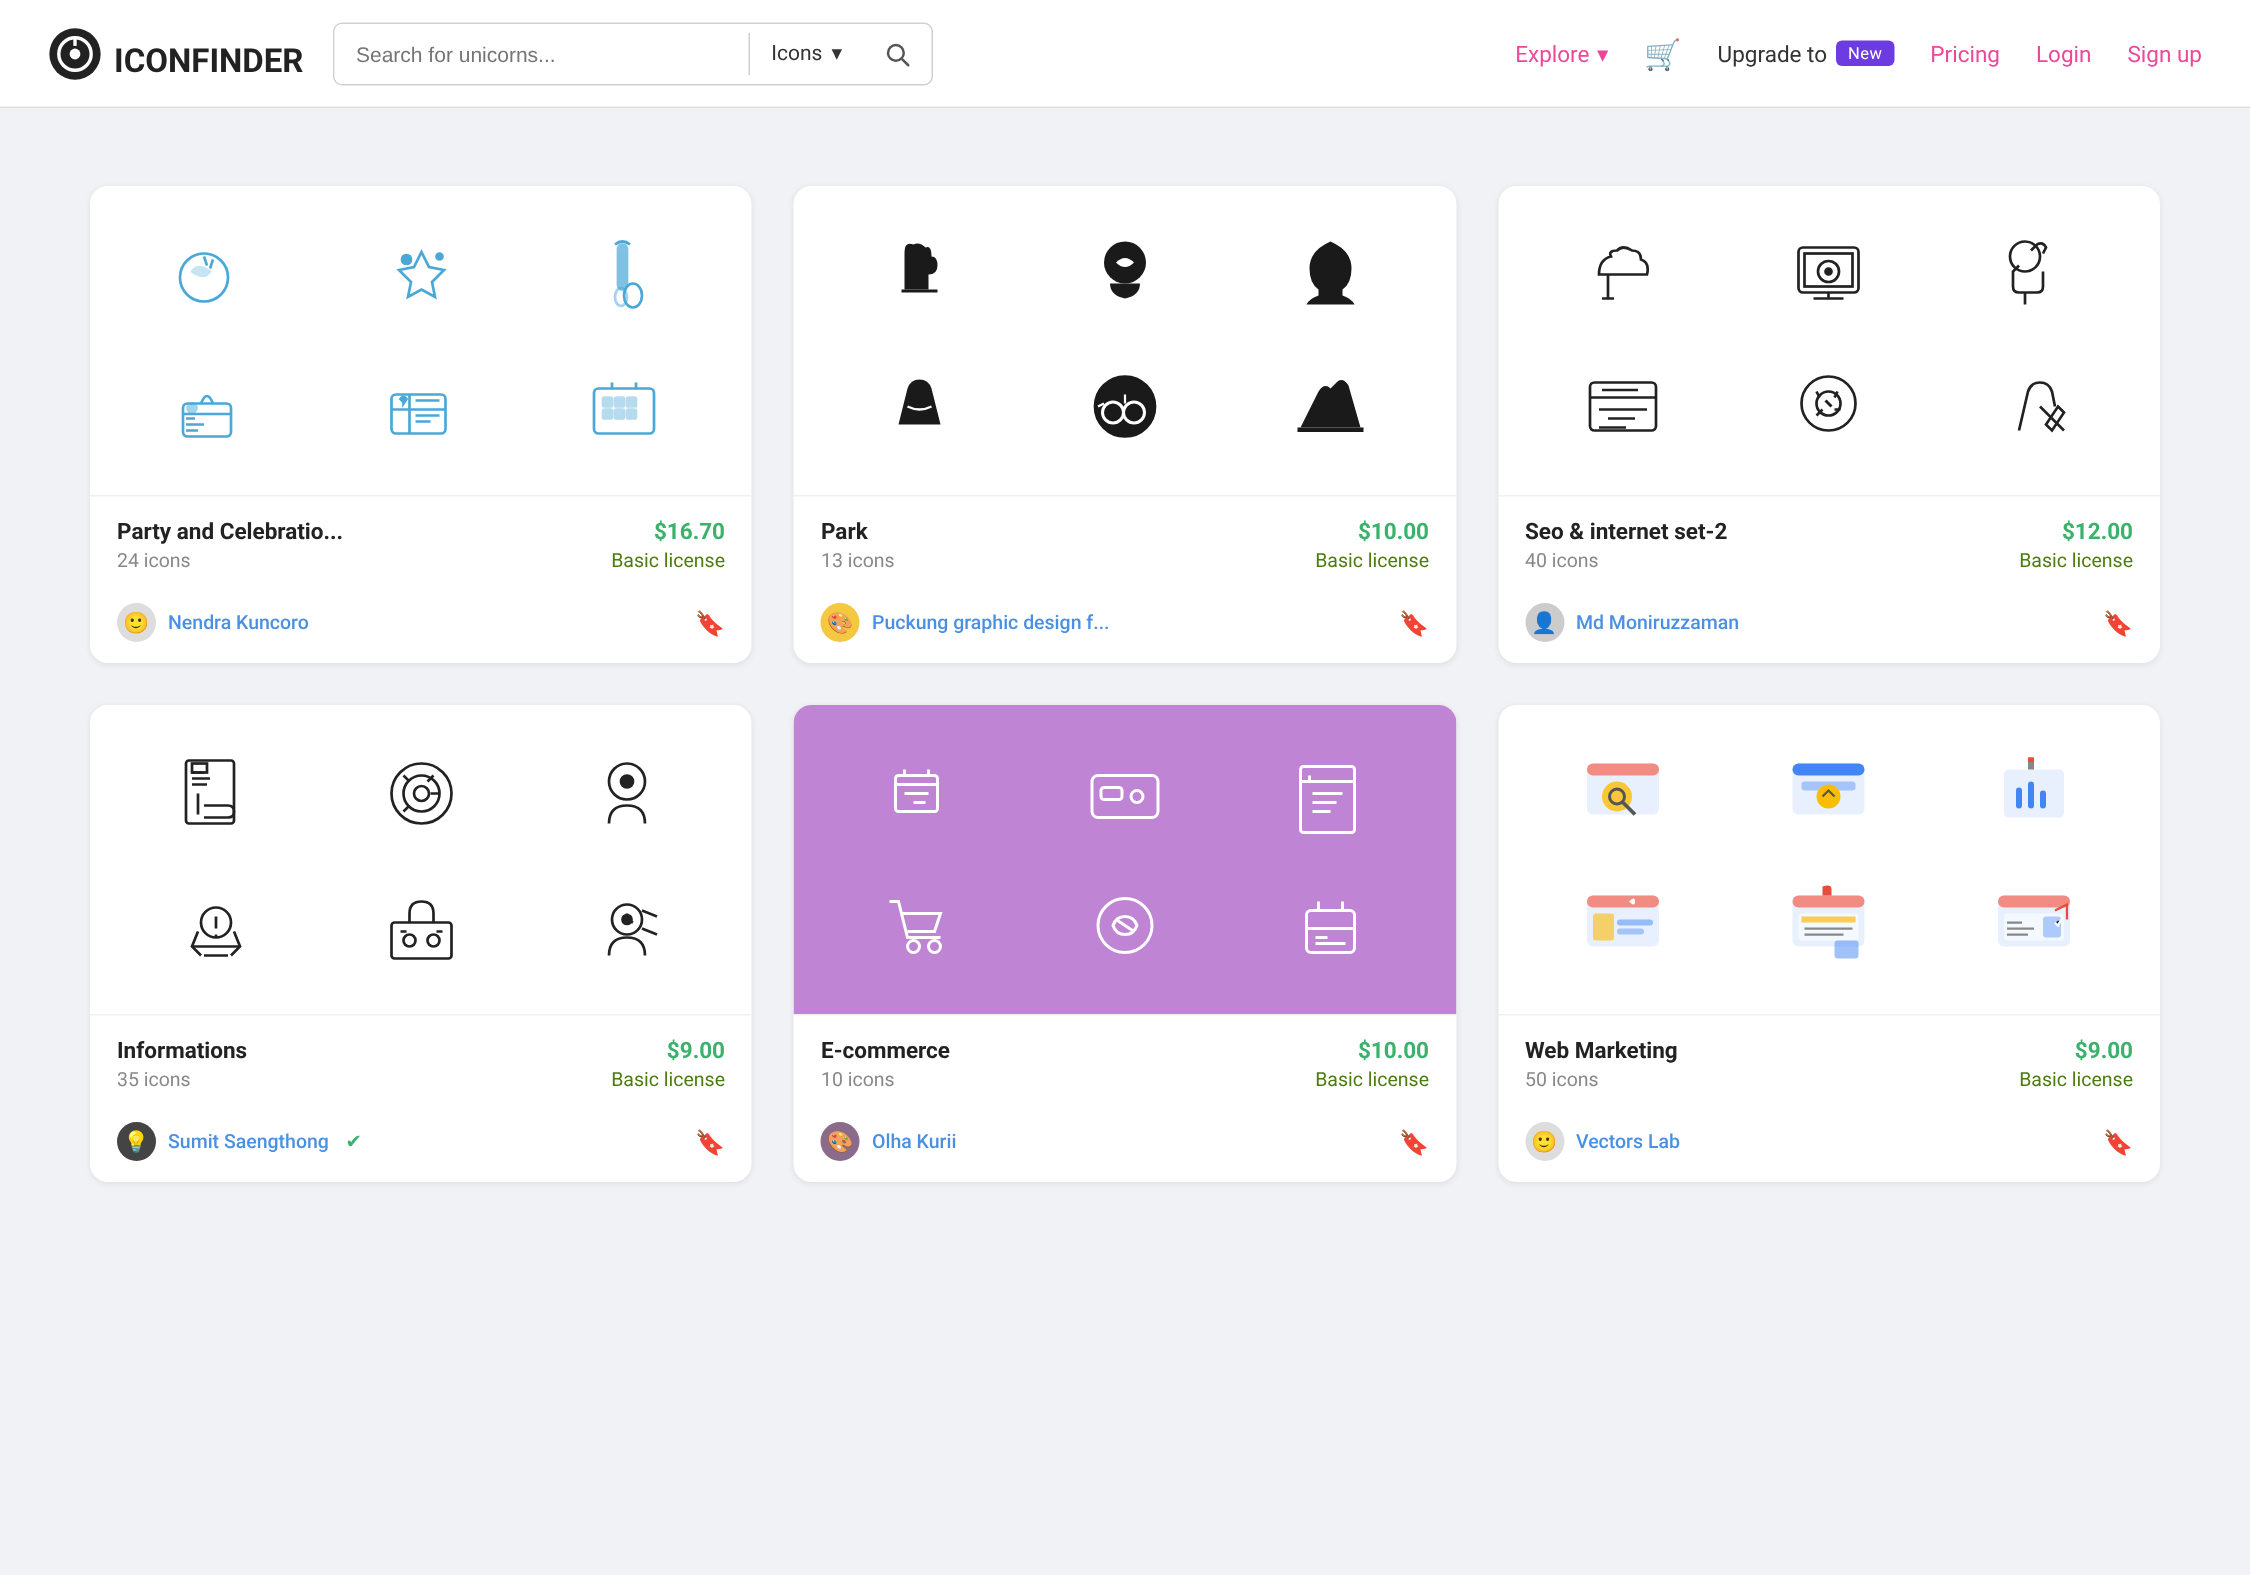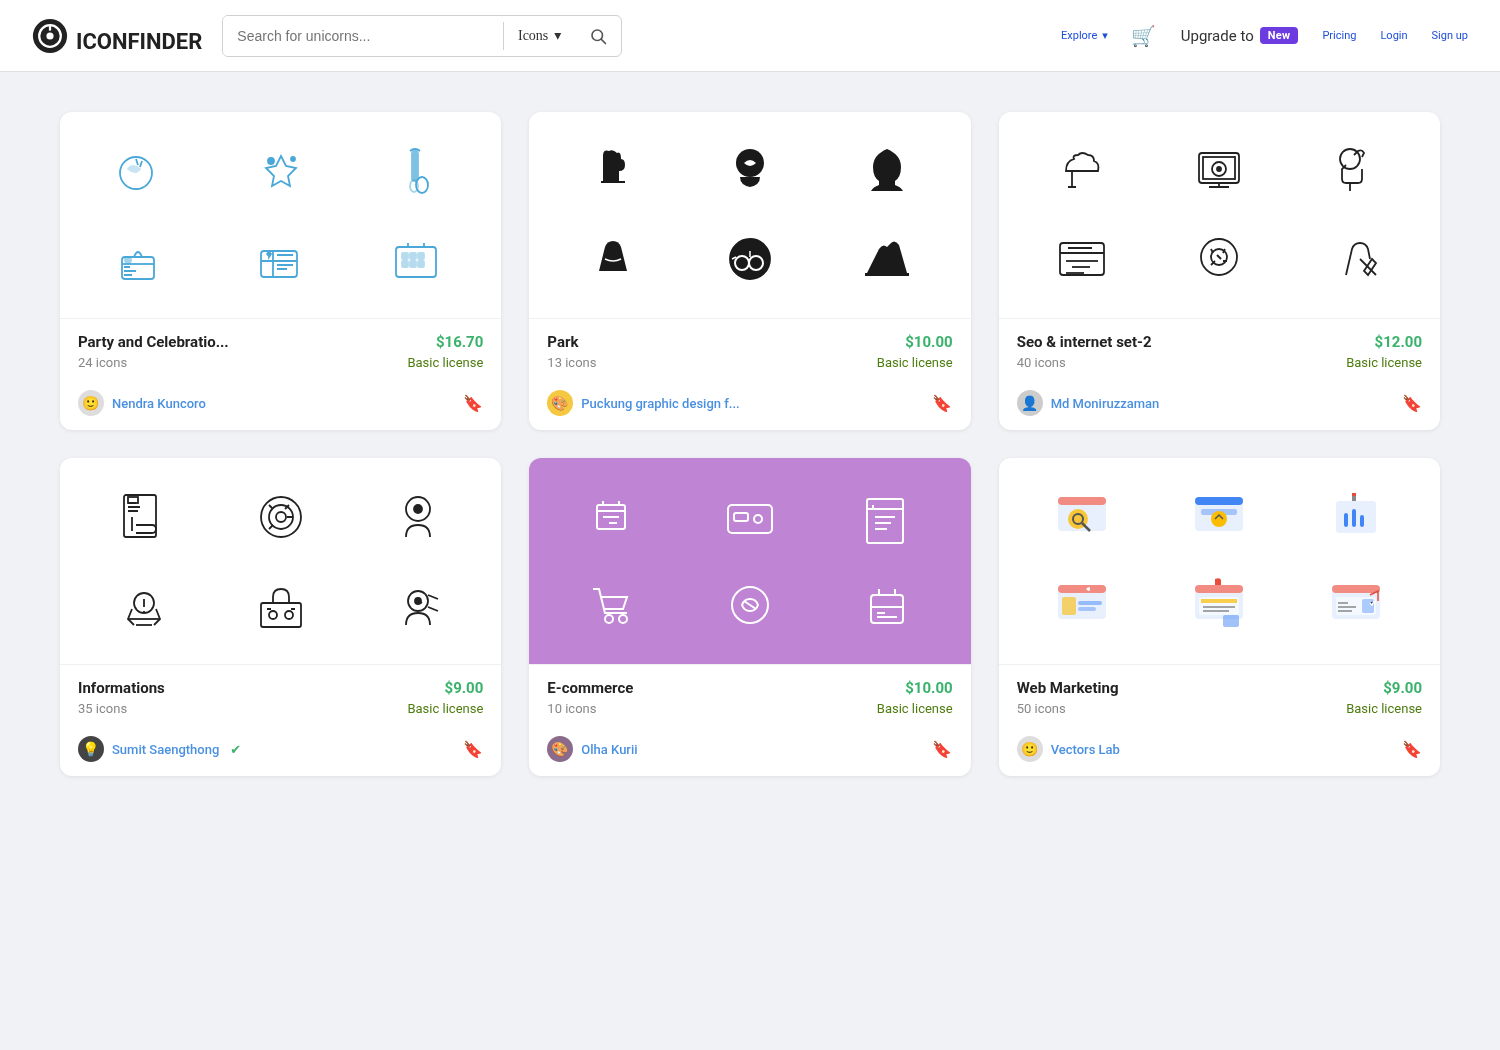--- a/index.html
+++ b/index.html
@@ -52,40 +52,39 @@
     .icons-dropdown {
       display: flex;
       align-items: center;
       gap: 6px;
       padding: 0 14px;
       font-size: 14px;
       color: #333;
       cursor: pointer;
       height: 100%;
       white-space: nowrap;
-      font-family: Liberation Serif, serif;
     }
     .search-btn {
       background: none;
       border: none;
       padding: 0 14px;
       cursor: pointer;
       height: 100%;
       display: flex;
       align-items: center;
     }
     .nav-links {
       display: flex;
       align-items: center;
       gap: 24px;
       margin-left: auto;
     }
     .nav-link {
-      font-size: 11px;
-      color: #1d4ed8;
+      font-size: 15px;
+      color: #ec4899;
       text-decoration: none;
       cursor: pointer;
       white-space: nowrap;
     }
     .explore-link {
       display: flex;
       align-items: center;
       gap: 5px;
     }
     .cart-icon { font-size: 20px; color: #555; cursor: pointer; }
@@ -94,29 +93,29 @@
       align-items: center;
       gap: 6px;
       font-size: 15px;
       color: #333;
       cursor: pointer;
     }
     .new-badge {
       background: #6c3ce1;
       color: #fff;
       font-size: 11px;
-      font-weight: 700;
+      font-weight: 400;
       padding: 2px 8px;
       border-radius: 4px;
       letter-spacing: 0.3px;
     }
 
     
     .main {
-      padding: 40px 60px;
+      padding: 52px 60px;
     }
     .grid {
       display: grid;
       grid-template-columns: repeat(3, 1fr);
       gap: 28px;
     }
 
     
     .card {
       background: #fff;

